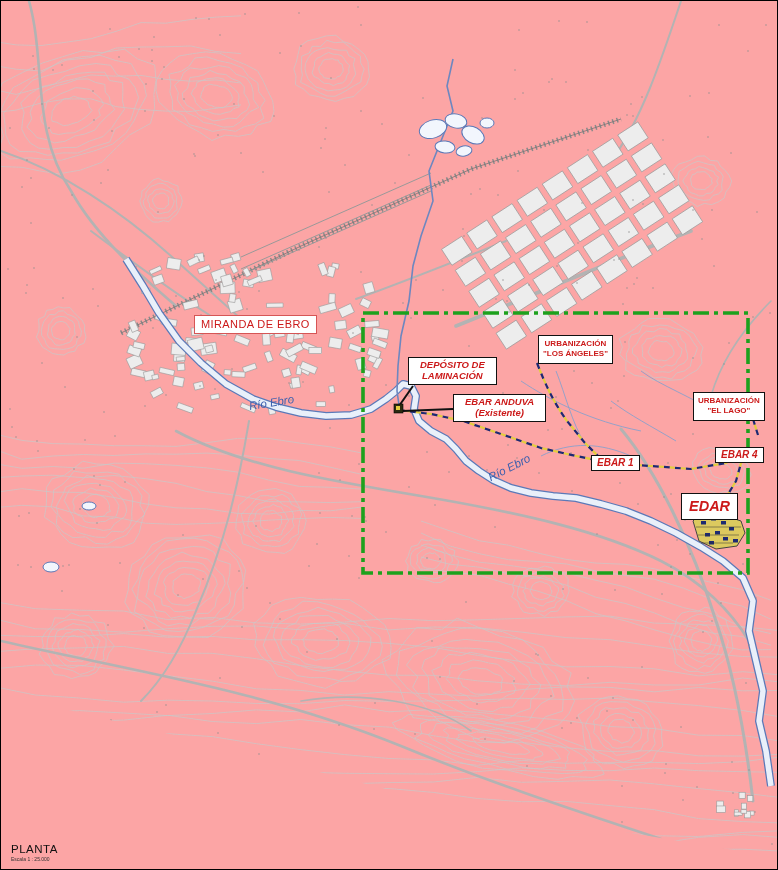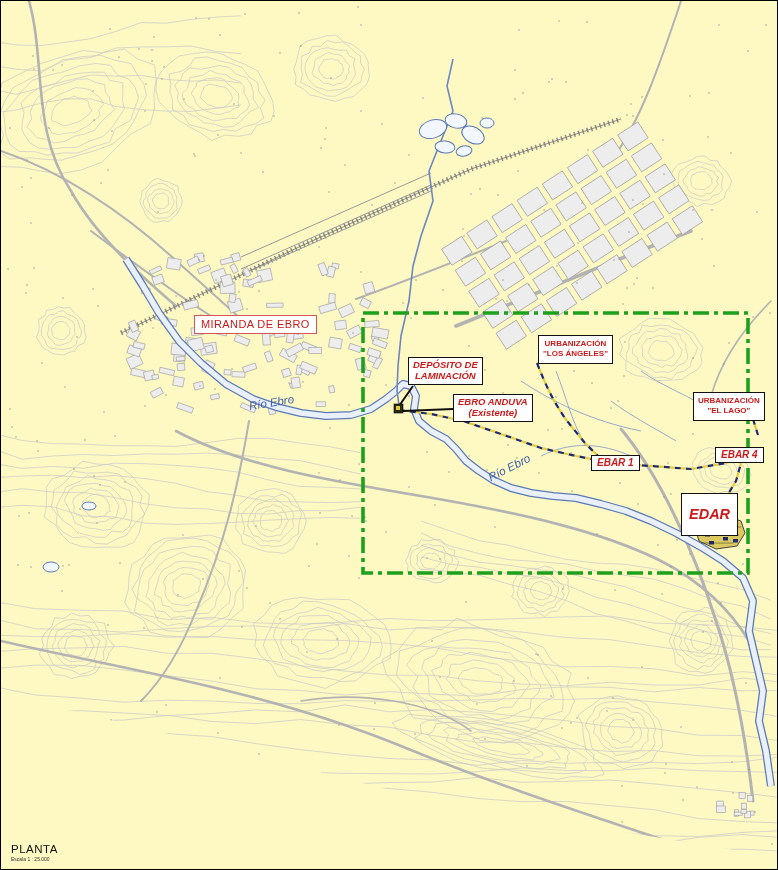--- a/index.html
+++ b/index.html
@@ -1,32 +1,32 @@
 <!DOCTYPE html>
 <html><head>
 <meta charset="utf-8">
 <style>
   html,body{margin:0;padding:0;background:#fff;}
   #sheet{
     position:relative;width:776px;height:868px;margin:0;
-    border:1px solid #000;background:#fef9c3;overflow:hidden;
+    border:1px solid #000;background:#fca5a5;overflow:hidden;
     font-family:"Liberation Sans", sans-serif;
   }
   #map-svg{position:absolute;left:0;top:0;}
   .lbl{position:absolute;white-space:nowrap;z-index:5;}
   .boxed{background:#fff;text-align:center;line-height:1.15;}
   .red-text{color:#cc1a1a;}
   .city-box{border:1px solid #d65555;color:#cc1a1a;font-size:11px;letter-spacing:.4px;
     padding:2px 6px;font-weight:400;}
   .black-box{border:1.6px solid #111;}
   .it{font-style:italic;font-weight:700;}
-  .deposito-box{font-size:9.5px;padding:2px 4px;}
+  .deposito-box{font-size:9.5px;padding:2px 11px;}
   .urb-box{font-size:8px;font-weight:700;padding:2.5px 4px;line-height:1.35;margin-top:8px;}
   .ebar-box{font-size:10px;padding:1px 5px;}
-  .edar-box{font-size:14.5px;padding:12px 7px;border-width:1.8px;}
+  .edar-box{font-size:14.5px;padding:4px 7px;border-width:1.8px;}
   .river-lbl{color:#3c5fae;font-style:italic;font-size:11.5px;font-weight:400;
     transform-origin:left center;}
   .title-block{left:10px;top:842px;color:#111;}
   .title-block .t1{font-size:11.5px;letter-spacing:.5px;}
   .title-block .t2{font-size:5px;color:#333;margin-top:1px;}
 </style>
 </head>
 <body>
 
 <div id="sheet">
@@ -734,21 +734,21 @@
     </svg>
 
   <div class="lbl boxed city-box" style="left:193px;top:314px;">MIRANDA DE EBRO</div>
 
   <div class="lbl boxed black-box red-text it deposito-box" style="left:407px;top:356px;">
     <div>DEPÓSITO DE</div>
     <div>LAMINACIÓN</div>
   </div>
 
   <div class="lbl boxed black-box red-text it deposito-box" style="left:452px;top:393px;">
-    <div>EBRO ANDUVA</div>
+    <div>EBAR ANDUVA</div>
     <div>(Existente)</div>
   </div>
 
   <div class="lbl boxed black-box red-text urb-box" style="left:537px;top:326px;">
     <div>URBANIZACIÓN</div>
     <div>"LOS ÁNGELES"</div>
   </div>
 
   <div class="lbl boxed black-box red-text urb-box" style="left:692px;top:383px;">
     <div>URBANIZACIÓN</div>

